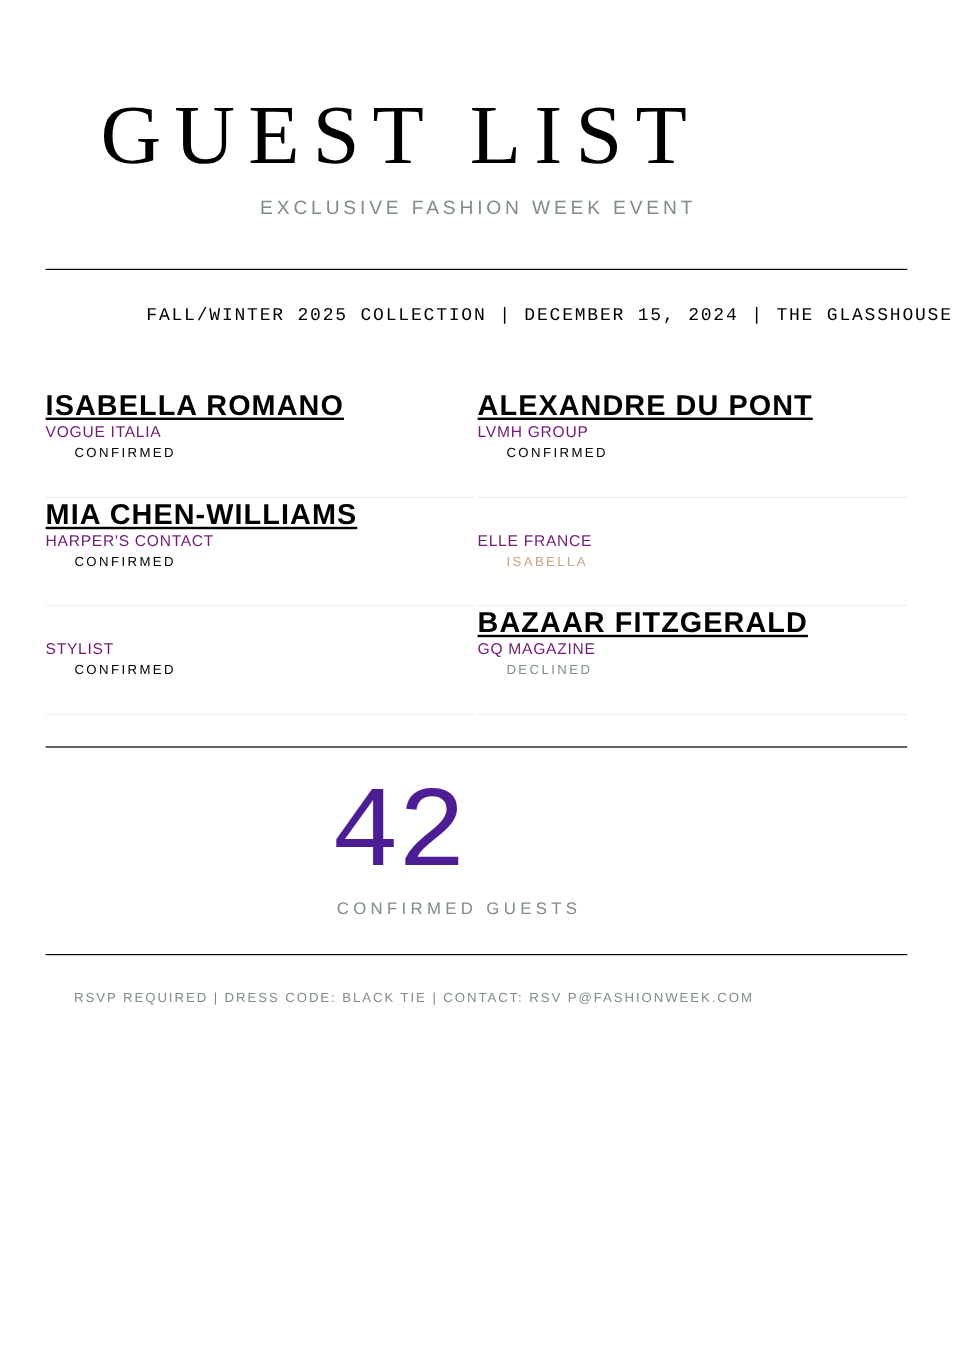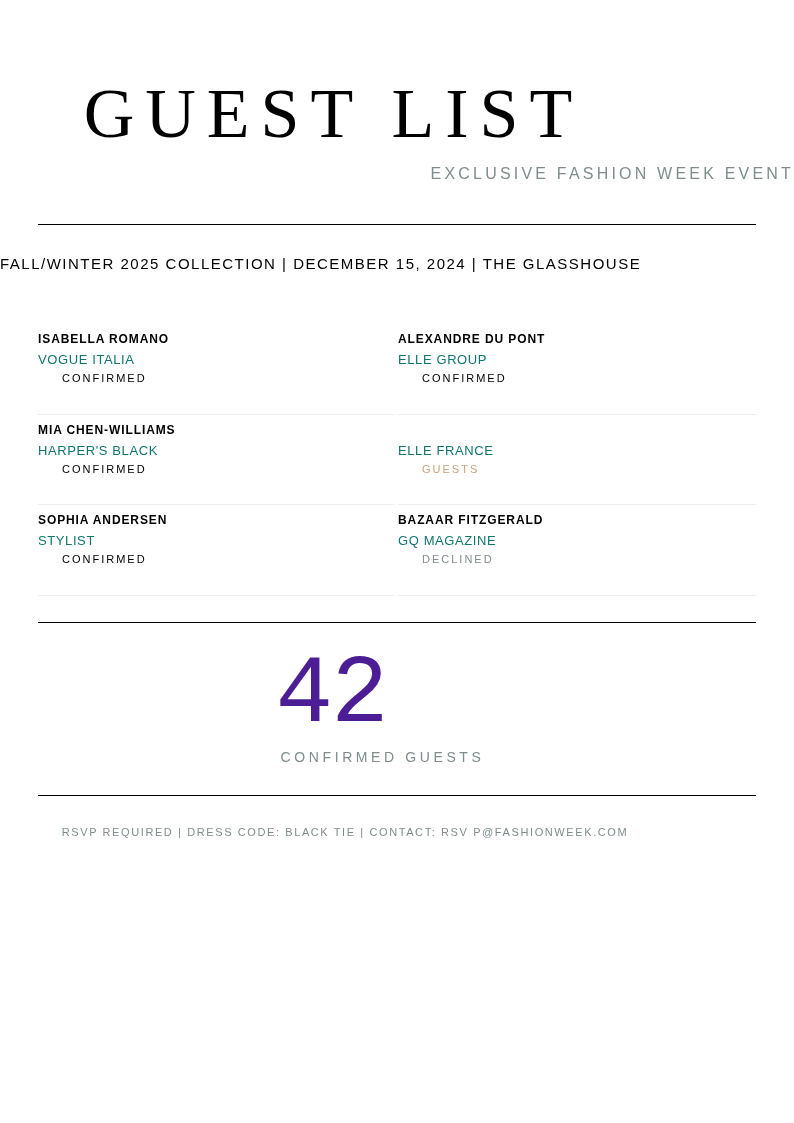--- a/index.html
+++ b/index.html
@@ -9,53 +9,53 @@
     .title {
       position: absolute; left: 0; width: 656px; top: 74px;
       text-align: center;
       font-family: "Liberation Serif", "DejaVu Serif", serif;
       font-size: 70px; font-weight: 400; letter-spacing: 11px;
       line-height: 80px; color: #000;
       padding-left: 11px;
     }
     .subtitle {
       position: absolute; left: 0; width: 794px; top: 164px;
-      text-align: right; font-size: 16px; letter-spacing: 3.2px;
+      text-align: center; font-size: 16px; letter-spacing: 3.2px;
       color: #7f8c8d; line-height: 20px; padding-left: 3px;
     }
     .rule { position: absolute; left: 38px; width: 718px; height: 1px; background: #000; }
     .rule.r1 { top: 224px; }
     .rule.r2 { top: 622px; }
     .rule.r3 { top: 795px; }
 
     .event-line {
       position: absolute; left: 0; width: 794px; top: 255px;
-      text-align: left; font-size: 15px; letter-spacing: 1.5px;
-      line-height: 18px; color: #000;
+      text-align: right; font-size: 15px; letter-spacing: 1.5px;
+      line-height: 18px; color: #000; font-family: Liberation Mono, monospace;
     }
 
     .grid {
       position: absolute; left: 38px; top: 324px; width: 718px;
       display: grid; grid-template-columns: 359px 359px;
     }
     .guest {
       height: 90.5px; position: relative;
       border-bottom: 1px solid #eeeeee;
       margin-right: 2px;
     }
     .guest.col2 { margin-right: 0; margin-left: 1px; text-align: center; }
     .guest .name {
       position: absolute; left: 0; top: 4px;
-      font-size: 12px; font-weight: 700; letter-spacing: 0.9px;
-      line-height: 22px; color: #000; white-space: nowrap;
+      font-size: 24px; font-weight: 700; letter-spacing: 0.9px;
+      line-height: 22px; color: #000; white-space: nowrap; text-decoration: underline;
     }
     .guest .org {
       position: absolute; left: 0; top: 28px;
       font-size: 13px; letter-spacing: 0.6px; line-height: 16px;
-      color: #0f766e; white-space: nowrap;
+      color: #701a75; white-space: nowrap;
     }
     .guest .status {
       position: absolute; left: 0; top: 47px;
       font-size: 11px; letter-spacing: 2px; line-height: 14px;
       white-space: nowrap;
       margin-left: 24px;
     }
     .status.confirmed { color: #000; }
     .status.pending { color: #c9a27e; }
     .status.declined { color: #7f8c8d; }
@@ -89,34 +89,33 @@
 <div class="event-line">FALL/WINTER 2025 COLLECTION | DECEMBER 15, 2024 | THE GLASSHOUSE</div>
 
 <div class="grid">
   <div class="guest col1">
     <div class="name">ISABELLA ROMANO</div>
     <div class="org">VOGUE ITALIA</div>
     <div class="status confirmed">CONFIRMED</div>
   </div>
   <div class="guest col2">
     <div class="name">ALEXANDRE DU PONT</div>
-    <div class="org">ELLE GROUP</div>
+    <div class="org">LVMH GROUP</div>
     <div class="status confirmed">CONFIRMED</div>
   </div>
   <div class="guest col1">
     <div class="name">MIA CHEN-WILLIAMS</div>
-    <div class="org">HARPER'S BLACK</div>
+    <div class="org">HARPER'S CONTACT</div>
     <div class="status confirmed">CONFIRMED</div>
   </div>
   <div class="guest col2">
     <div class="org">ELLE FRANCE</div>
-    <div class="status pending">GUESTS</div>
+    <div class="status pending">ISABELLA</div>
   </div>
   <div class="guest col1">
-    <div class="name">SOPHIA ANDERSEN</div>
     <div class="org">STYLIST</div>
     <div class="status confirmed">CONFIRMED</div>
   </div>
   <div class="guest col2">
     <div class="name">BAZAAR FITZGERALD</div>
     <div class="org">GQ MAGAZINE</div>
     <div class="status declined">DECLINED</div>
   </div>
 </div>
 

